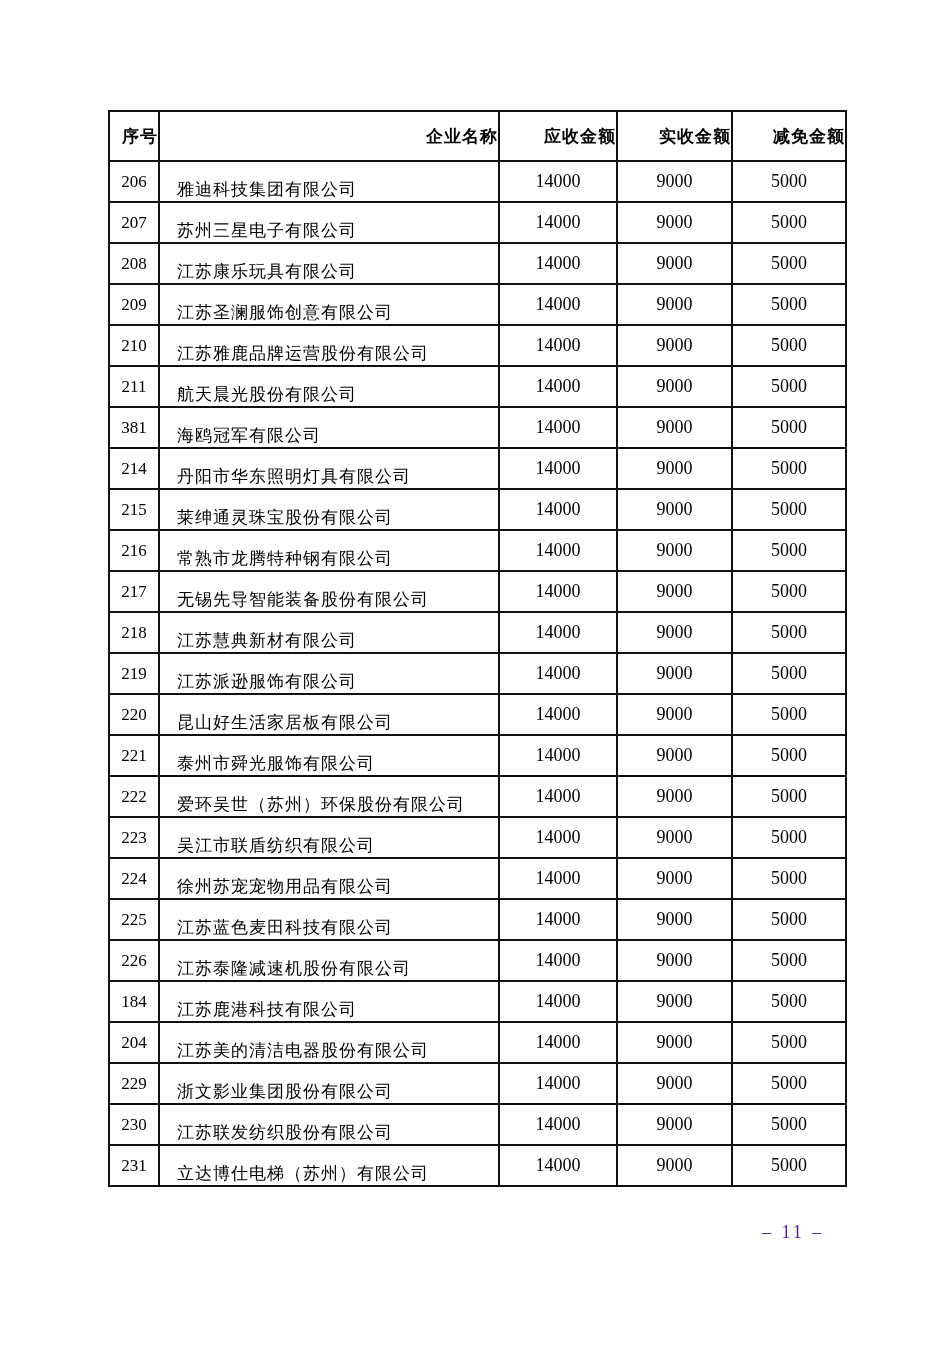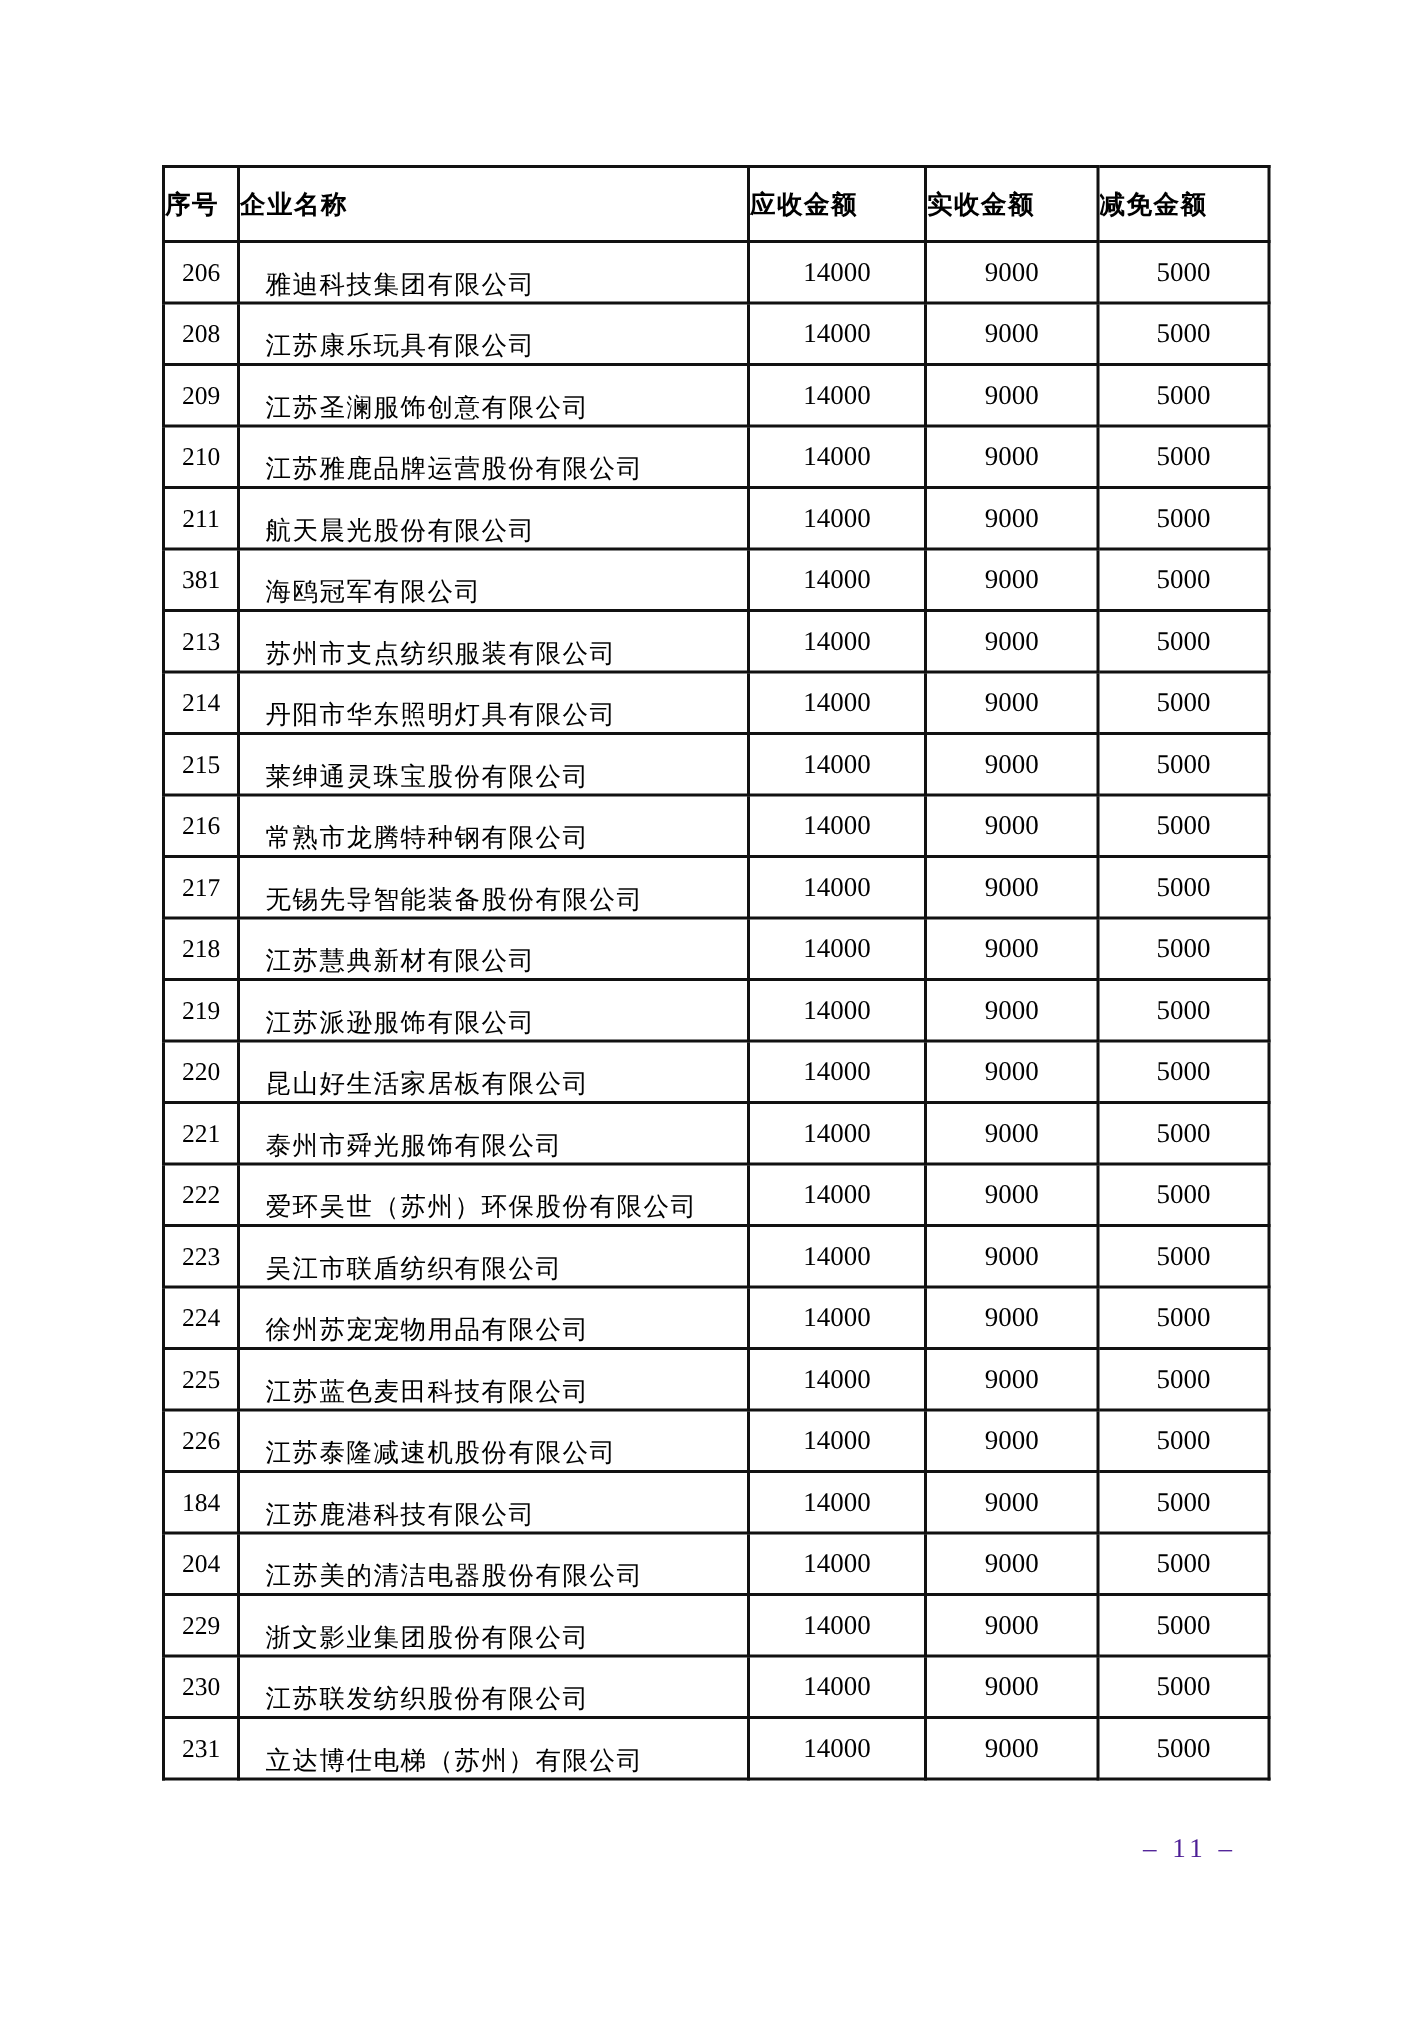--- a/index.html
+++ b/index.html
@@ -34,21 +34,21 @@
     height: 50px;
   }
   .fee-table tbody tr {
     height: 39.6px;
   }
   .fee-table th {
     font-family: "Liberation Sans", "DejaVu Sans", sans-serif;
     font-weight: bold;
     font-size: 17px;
     letter-spacing: 1px;
-    text-align: left;
+    text-align: right;
     padding: 0;
   }
   td.c-no {
     text-align: center;
     font-size: 17px;
     padding: 4px;
   }
   td.c-name {
     text-align: left;
     font-size: 17px;
@@ -93,20 +93,27 @@
     </thead>
     <tbody>
         <tr>
     <td class="c-no">206</td>
     <td class="c-name">雅迪科技集团有限公司</td>
     <td class="c-num">14000</td>
     <td class="c-num">9000</td>
     <td class="c-num">5000</td>
   </tr>
         <tr>
+    <td class="c-no">207</td>
+    <td class="c-name">苏州三星电子有限公司</td>
+    <td class="c-num">14000</td>
+    <td class="c-num">9000</td>
+    <td class="c-num">5000</td>
+  </tr>
+        <tr>
     <td class="c-no">208</td>
     <td class="c-name">江苏康乐玩具有限公司</td>
     <td class="c-num">14000</td>
     <td class="c-num">9000</td>
     <td class="c-num">5000</td>
   </tr>
         <tr>
     <td class="c-no">209</td>
     <td class="c-name">江苏圣澜服饰创意有限公司</td>
     <td class="c-num">14000</td>
@@ -123,27 +130,20 @@
         <tr>
     <td class="c-no">211</td>
     <td class="c-name">航天晨光股份有限公司</td>
     <td class="c-num">14000</td>
     <td class="c-num">9000</td>
     <td class="c-num">5000</td>
   </tr>
         <tr>
     <td class="c-no">381</td>
     <td class="c-name">海鸥冠军有限公司</td>
-    <td class="c-num">14000</td>
-    <td class="c-num">9000</td>
-    <td class="c-num">5000</td>
-  </tr>
-        <tr>
-    <td class="c-no">213</td>
-    <td class="c-name">苏州市支点纺织服装有限公司</td>
     <td class="c-num">14000</td>
     <td class="c-num">9000</td>
     <td class="c-num">5000</td>
   </tr>
         <tr>
     <td class="c-no">214</td>
     <td class="c-name">丹阳市华东照明灯具有限公司</td>
     <td class="c-num">14000</td>
     <td class="c-num">9000</td>
     <td class="c-num">5000</td>

